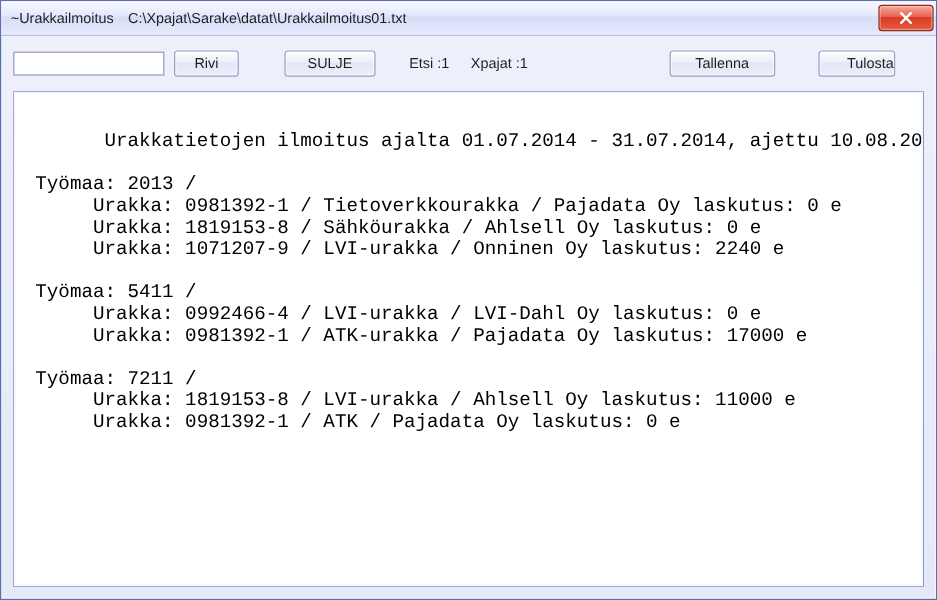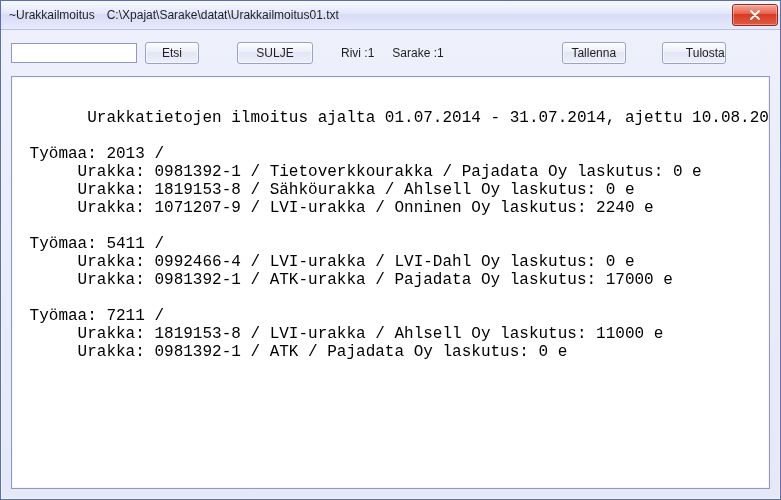--- a/index.html
+++ b/index.html
@@ -65,21 +65,21 @@
     font-family: inherit;
     color: #1f1f1f;
     cursor: pointer;
     padding: 0 12px;
     box-shadow: inset 0 0 0 1px rgba(255,255,255,0.6);
   }
   .btn-etsi    { margin-left: 8px;  width: 54px; padding:0; }
   .btn-sulje   { margin-left: 38px; width: 76px; padding:0; }
   .status      { margin-left: 28px; display:flex; gap:18px; }
   .status span { white-space: pre; }
-  .btn-tallenna{ margin-left: 118px; width: 64px; padding:0; }
+  .btn-tallenna{ margin-left: 118px; width: 88px; padding:0; }
   .btn-tulosta { margin-left: 36px; width: 64px; padding:0;text-align:right; }
 
   
   .content-frame {
     flex: 1 1 auto;
     margin: 2px 10px 10px 10px;
     background: #ffffff;
     border: 1px solid #8e97c7;
     box-sizing: border-box;
     overflow: auto;
@@ -110,25 +110,25 @@
     <span class="title-path">C:\Xpajat\Sarake\datat\Urakkailmoitus01.txt</span>
     <div class="close-btn">
       <svg width="12" height="10" viewBox="0 0 12 10">
         <path d="M2 1 L10 9 M10 1 L2 9" stroke="#fff" stroke-width="2" stroke-linecap="round"></path>
       </svg>
     </div>
   </div>
 
   <div class="toolbar">
     <input type="text" class="search-input" placeholder="" style="">
-    <button class="btn btn-etsi">Etsi</button>
+    <button class="btn btn-etsi">Rivi</button>
     <button class="btn btn-sulje">SULJE</button>
     <div class="status">
-      <span><span>Rivi :</span><span>1</span></span>
-      <span><span>Sarake :</span><span>1</span></span>
+      <span><span>Etsi :</span><span>1</span></span>
+      <span><span>Xpajat :</span><span>1</span></span>
     </div>
     <button class="btn btn-tallenna">Tallenna</button>
     <button class="btn btn-tulosta">Tulosta</button>
   </div>
 
   <div class="content-frame">
     <div class="doc" id="doc">
        Urakkatietojen ilmoitus ajalta 01.07.2014 - 31.07.2014, ajettu 10.08.2014
 
  Työmaa: 2013 /

